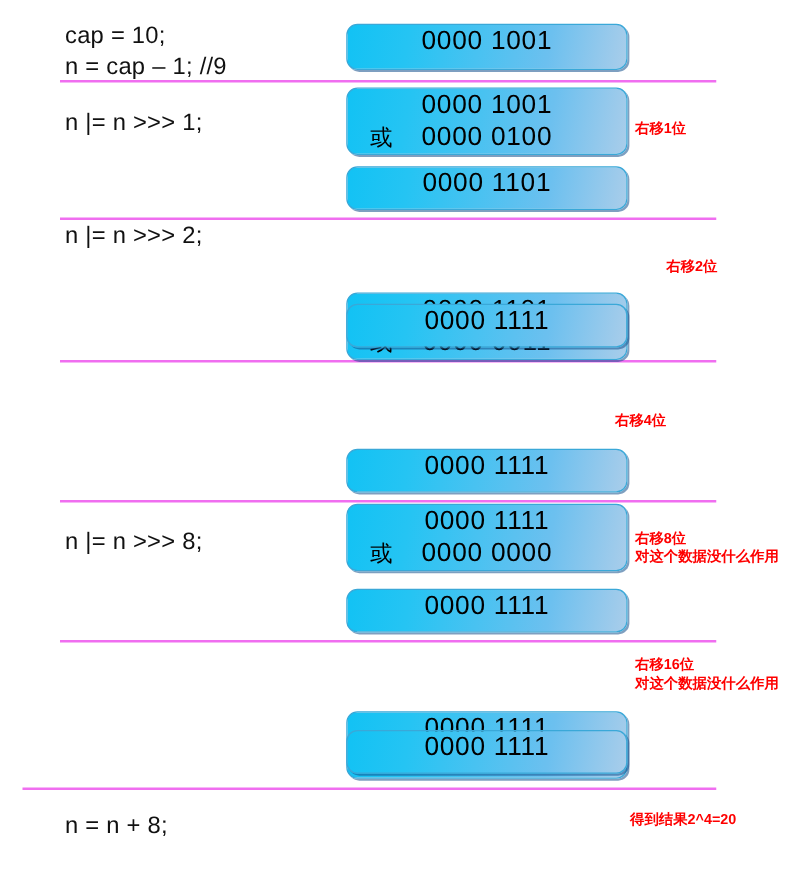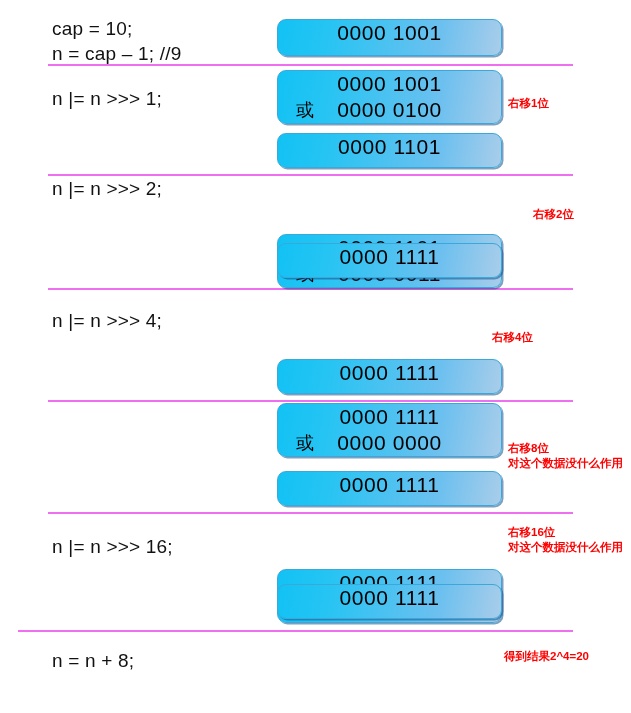--- a/index.html
+++ b/index.html
@@ -151,61 +151,60 @@
   </div>
 
   <div class="box" style="left:277px; top:243px; width:225px; height:35px;">
     <div class="box-row single">
       <span class="box-bits">0000 1111</span>
     </div>
   </div>
 
   <div class="note" style="left: 533px; top: 207px; white-space: pre-wrap;">右移2位</div>
 
-  <div class="code" style="left: 52px; top: 308px; white-space: pre-wrap;">n |= n &gt;&gt;&gt; 4;</div>
 
   <div class="box box-two" style="left:277px; top:295px; width:225px; height:54px;">
     <div class="box-row">
       <span class="box-bits">0000 1111</span>
     </div>
     <div class="box-row">
       <span class="box-op">或</span>
       <span class="box-bits">0000 0000</span>
     </div>
   </div>
 
   <div class="box" style="left:277px; top:359px; width:225px; height:35px;">
     <div class="box-row single">
       <span class="box-bits">0000 1111</span>
     </div>
   </div>
 
   <div class="note" style="left: 492px; top: 330px; white-space: pre-wrap;">右移4位</div>
 
+  <div class="code" style="left: 52px; top: 421px; white-space: pre-wrap;">n |= n &gt;&gt;&gt; 8;</div>
 
   <div class="box box-two" style="left:277px; top:407px; width:225px; height:54px;">
     <div class="box-row">
       <span class="box-bits">0000 1111</span>
     </div>
     <div class="box-row">
       <span class="box-op">或</span>
       <span class="box-bits">0000 0000</span>
     </div>
   </div>
 
   <div class="box" style="left:277px; top:471px; width:225px; height:35px;">
     <div class="box-row single">
       <span class="box-bits">0000 1111</span>
     </div>
   </div>
 
-  <div class="note" style="left: 508px; top: 424px; white-space: pre-wrap; margin-top: 17px;">右移8位
+  <div class="note" style="left: 508px; top: 424px; white-space: pre-wrap;">右移8位
 对这个数据没什么作用</div>
 
-  <div class="code" style="left: 52px; top: 534px; white-space: pre-wrap;">n |= n &gt;&gt;&gt; 16;</div>
 
   <div class="box" style="left:277px; top:584px; width:225px; height:35px;">
     <div class="box-row single">
       <span class="box-bits">0000 1111</span>
     </div>
   </div>
 
   <div class="note" style="left: 508px; top: 525px; white-space: pre-wrap;">右移16位
 对这个数据没什么作用</div>
 

